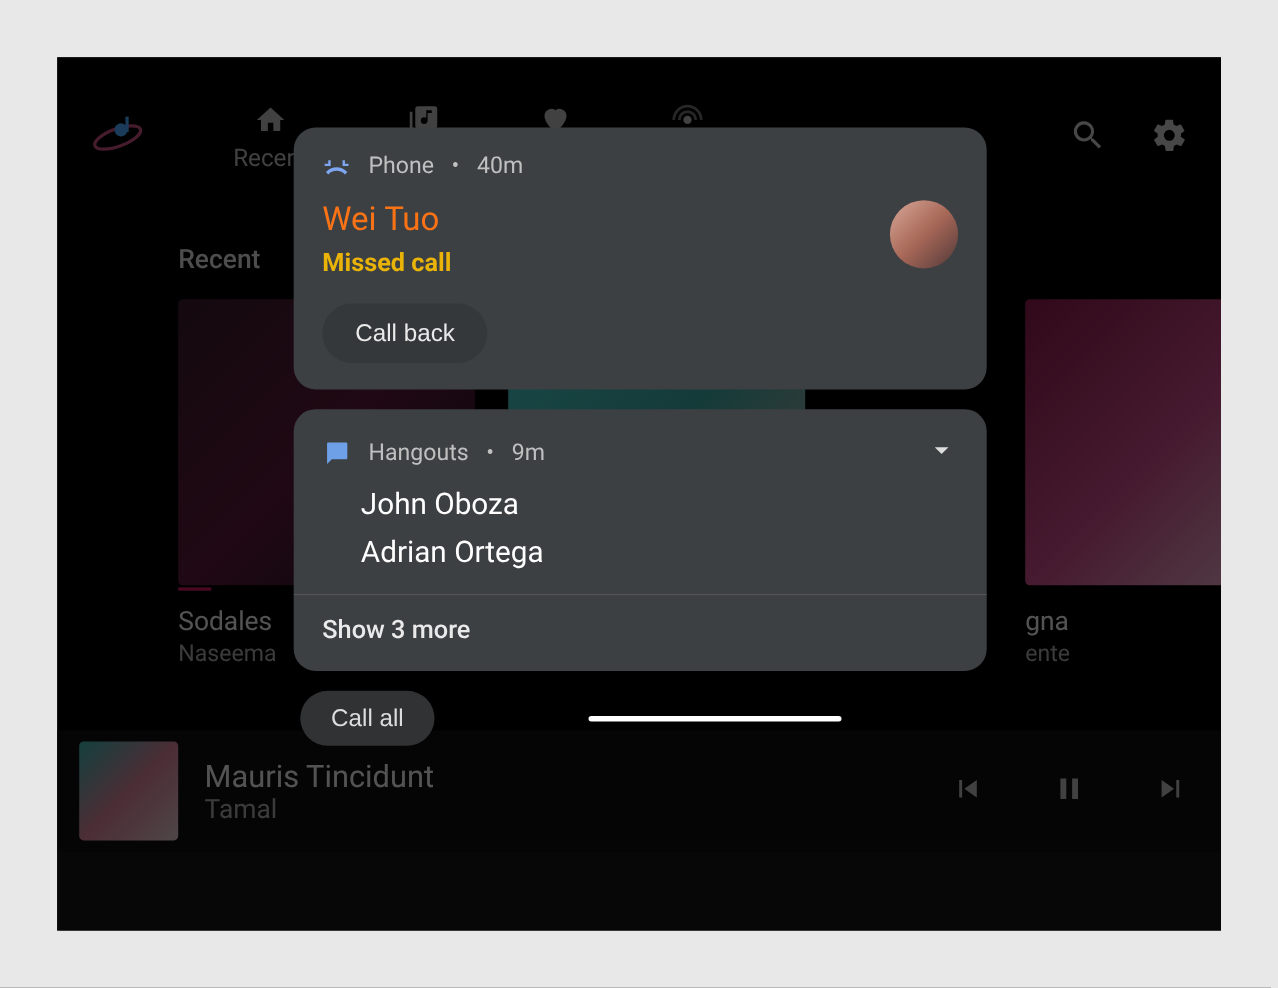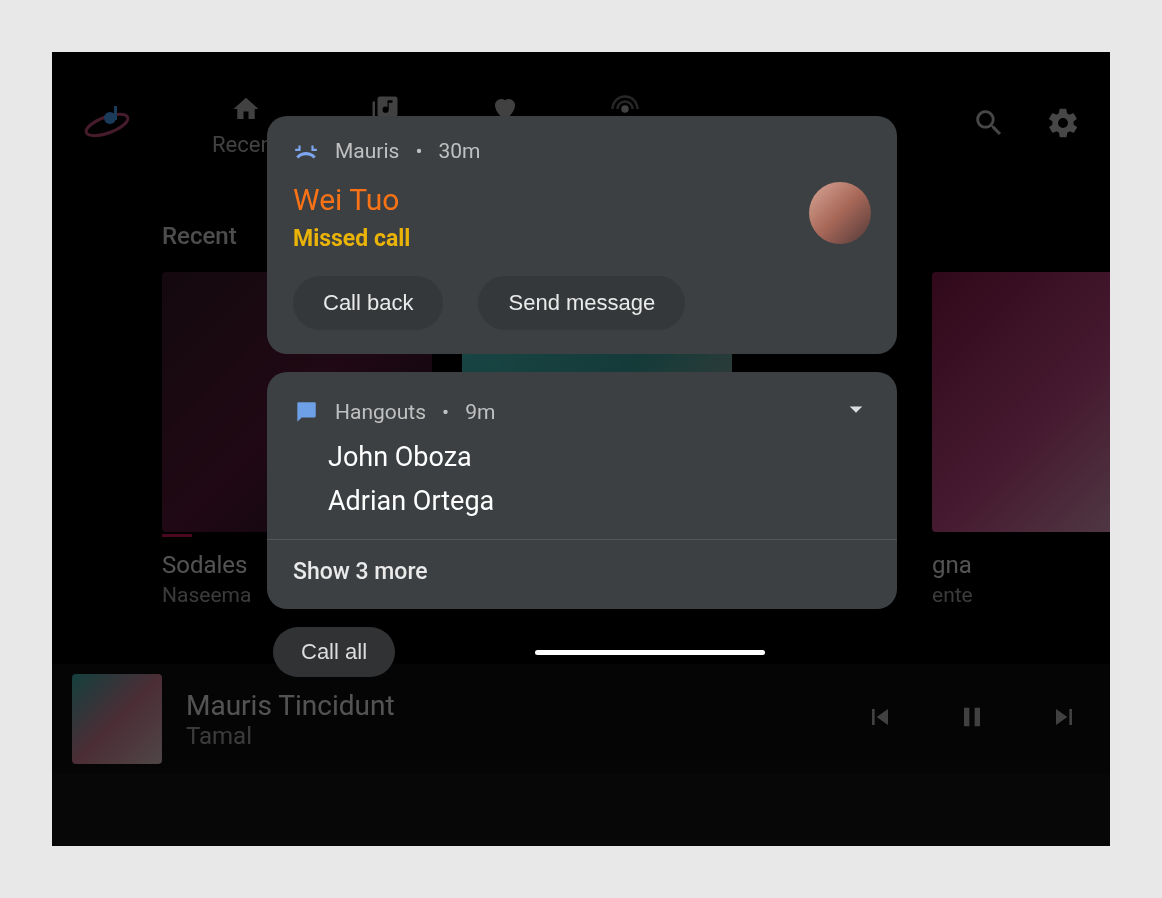--- a/index.html
+++ b/index.html
@@ -258,34 +258,33 @@
 
   <div class="shade">
 
     <div class="notif">
       <div class="notif-header">
         <span class="phone-icon">
           <svg viewBox="0 0 24 24">
               <path fill="#7ea6f0" d="M19 10h3v2h-5V7h2zM5 10V7h2v5H2v-2zM3 17c3-3 6-4 9-4s6 1 9 4l-2 2c-2-2-4-3-7-3s-5 1-7 3z"></path>
             </svg>
         </span>
-        <span>Mauris</span>
+        <span>Phone</span>
         <span>•</span>
-        <span>30m</span>
+        <span>40m</span>
       </div>
       <div class="notif-body">
         <div>
           <div class="notif-title">Wei Tuo</div>
           <div class="notif-sub">Missed call</div>
         </div>
         <div class="avatar"></div>
       </div>
       <div class="notif-actions">
         <button class="pill-btn">Call back</button>
-        <button class="pill-btn">Send message</button>
       </div>
     </div>
 
     <div class="notif">
       <div class="notif-header">
         <span class="hangouts-icon">
           <svg viewBox="0 0 24 24">
               <path fill="#6ea0e8" d="M4 3h16a1 1 0 0 1 1 1v12a1 1 0 0 1-1 1H8l-4 4V4a1 1 0 0 1 1-1zm3 5h10v2H7zm0 3h8v2H7z"></path>
             </svg>
         </span>

